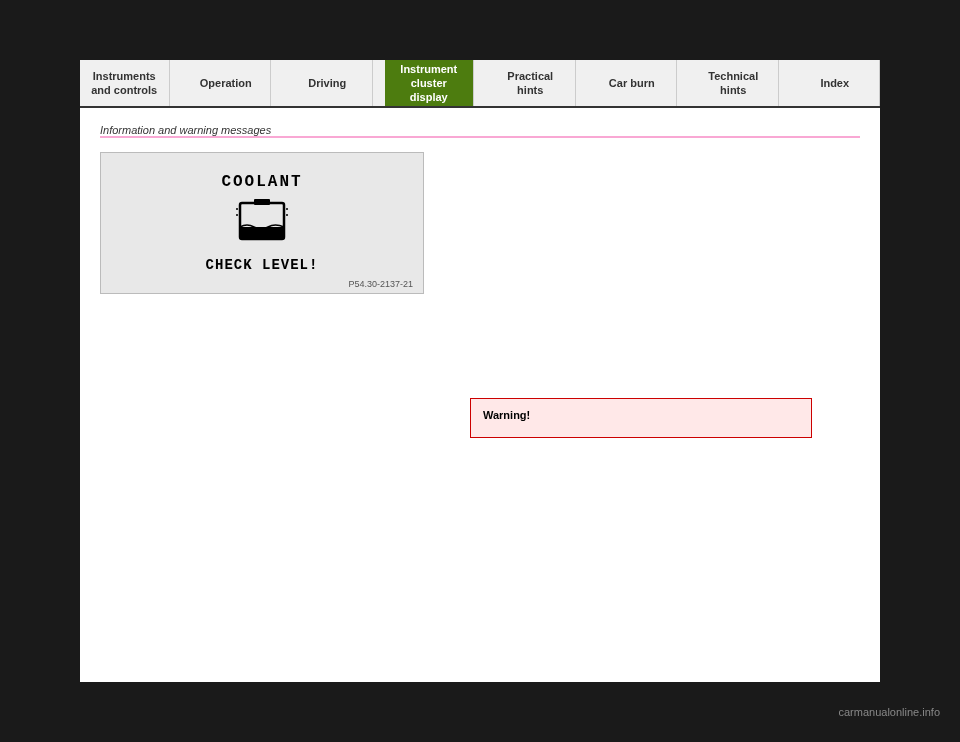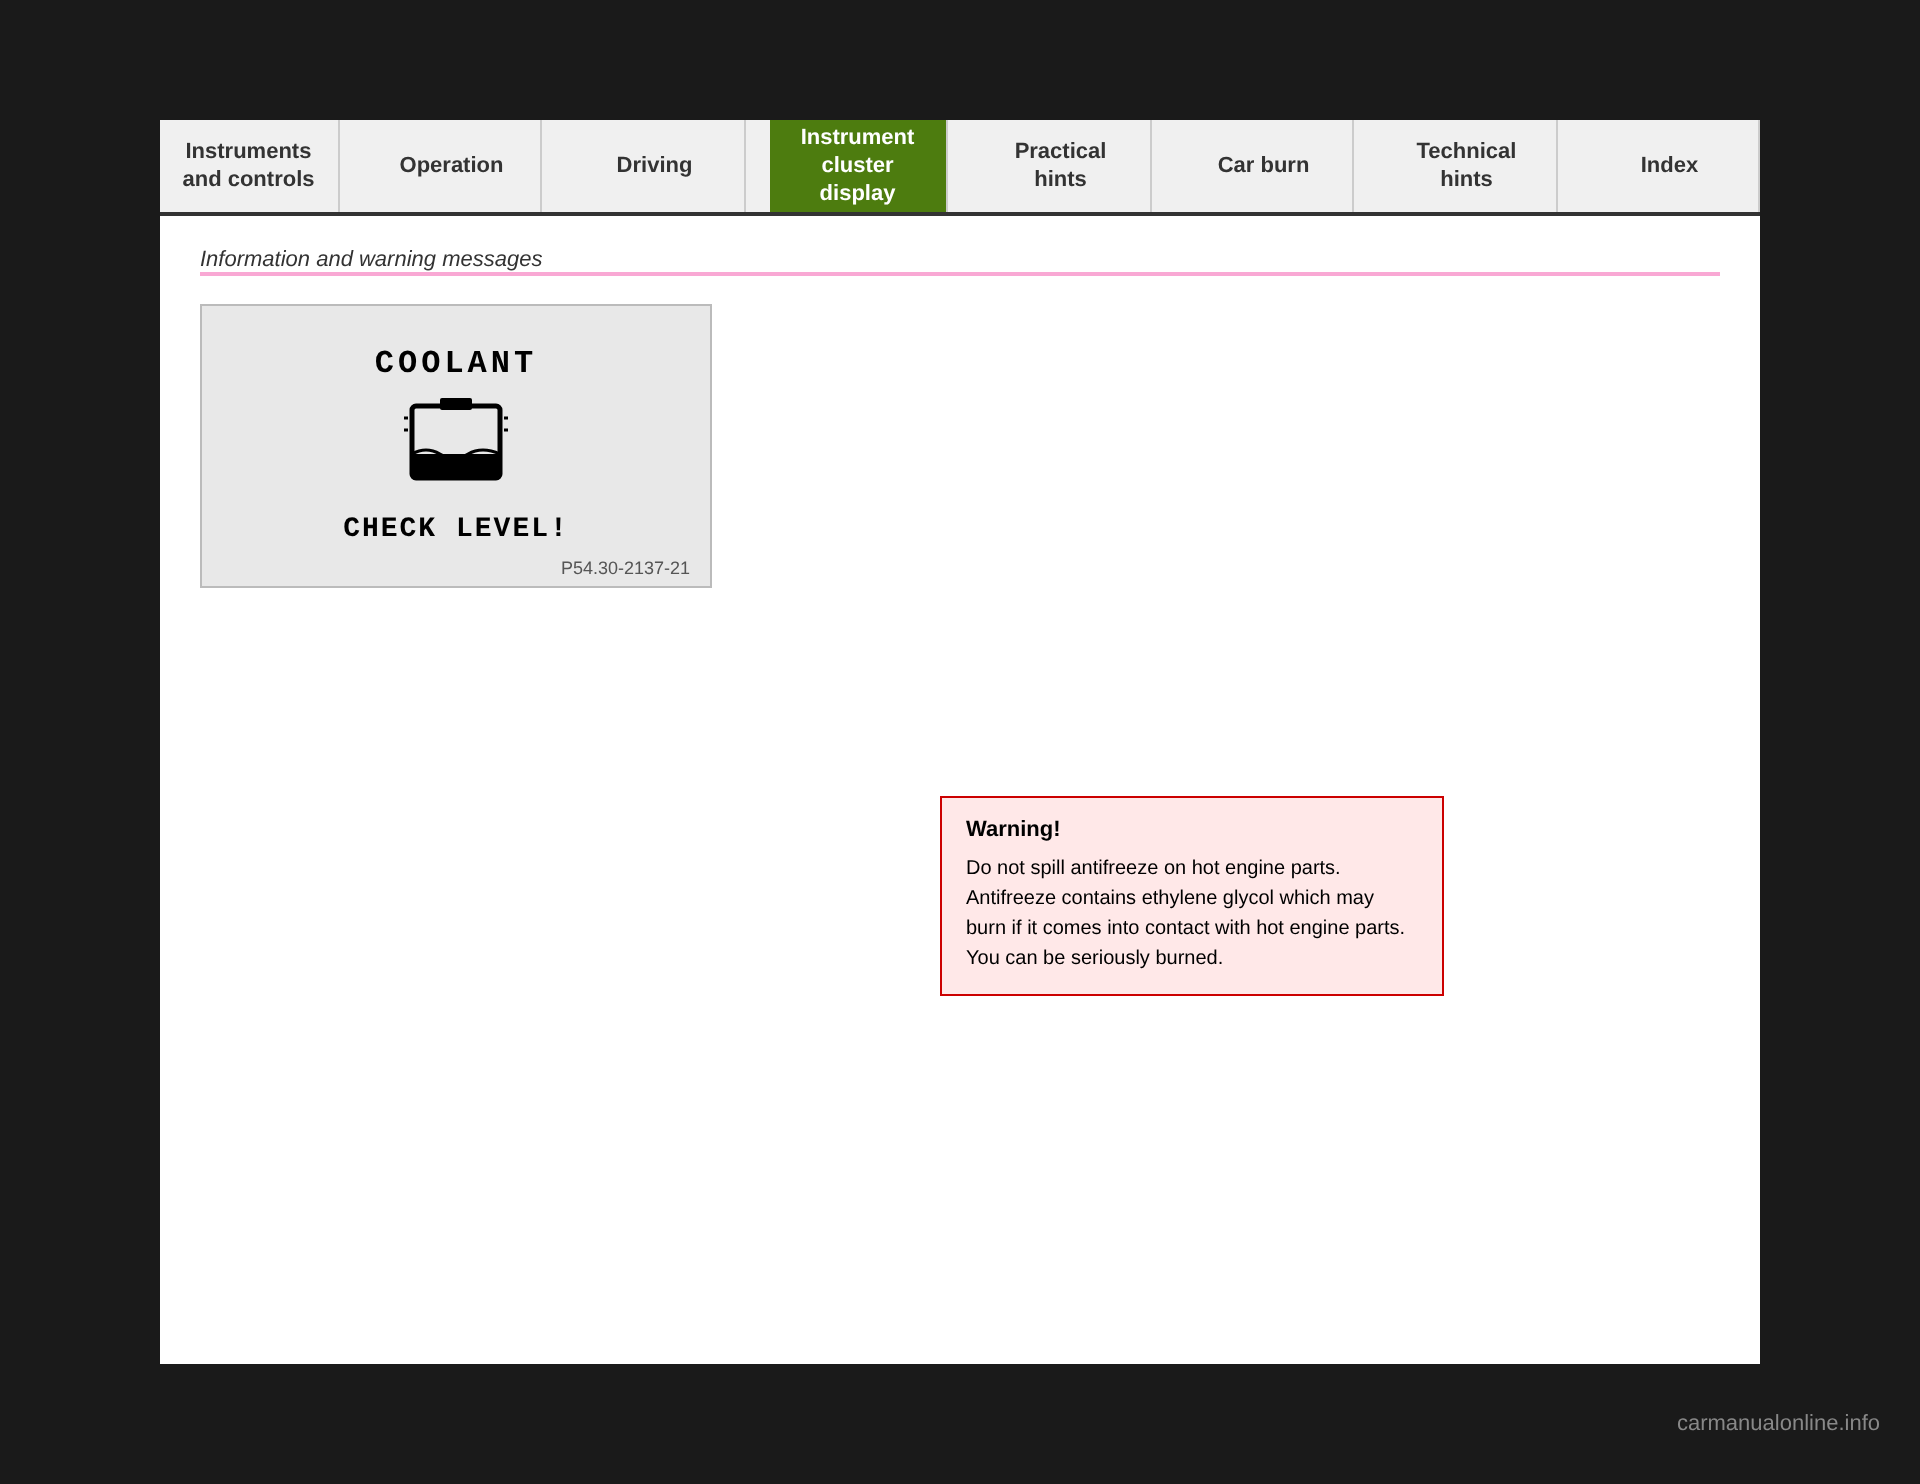--- a/index.html
+++ b/index.html
@@ -65,21 +65,21 @@
       padding-bottom: 0;
     }
 
     .display-image-container {
       display: inline-block;
       border: 1px solid #bbb;
       background: #e8e8e8;
       padding: 20px 30px;
       margin-bottom: 10px;
       position: relative;
-      width: 256px;
+      width: 324px;
       text-align: center;
     }
 
     .coolant-label {
       font-family: 'Courier New', monospace;
       font-size: 16px;
       font-weight: bold;
       letter-spacing: 2px;
       color: #000;
       margin-bottom: 8px;
@@ -105,21 +105,21 @@
       right: 10px;
       font-size: 9px;
       color: #555;
     }
 
     
     .warning-box {
       position: absolute;
       top: 290px;
       left: 390px;
-      width: 252px;
+      width: 342px;
       background: #ffe8e8;
       border: 1px solid #cc0000;
       padding: 10px 12px;
     }
 
     .warning-title {
       font-size: 11px;
       font-weight: bold;
       color: #000;
       margin-bottom: 6px;
@@ -212,26 +212,20 @@
         </svg>
       </div>
 
       <div class="check-level-label">CHECK LEVEL!</div>
       <div class="image-ref">P54.30-2137-21</div>
     </div>
 
     
     <div class="warning-box">
       <div class="warning-title">Warning!</div>
-      <div class="warning-text">
-        <span>Do not spill antifreeze on hot engine parts.</span><br>
-        <span>Antifreeze contains ethylene glycol which may</span><br>
-        <span>burn if it comes into contact with hot engine parts.</span><br>
-        <span>You can be seriously burned.</span>
-      </div>
     </div>
 
   </div>
 </div>
 
 <div class="footer-bar">
   <span class="watermark">carmanualonline.info</span>
 </div>
 
 </body></html>

